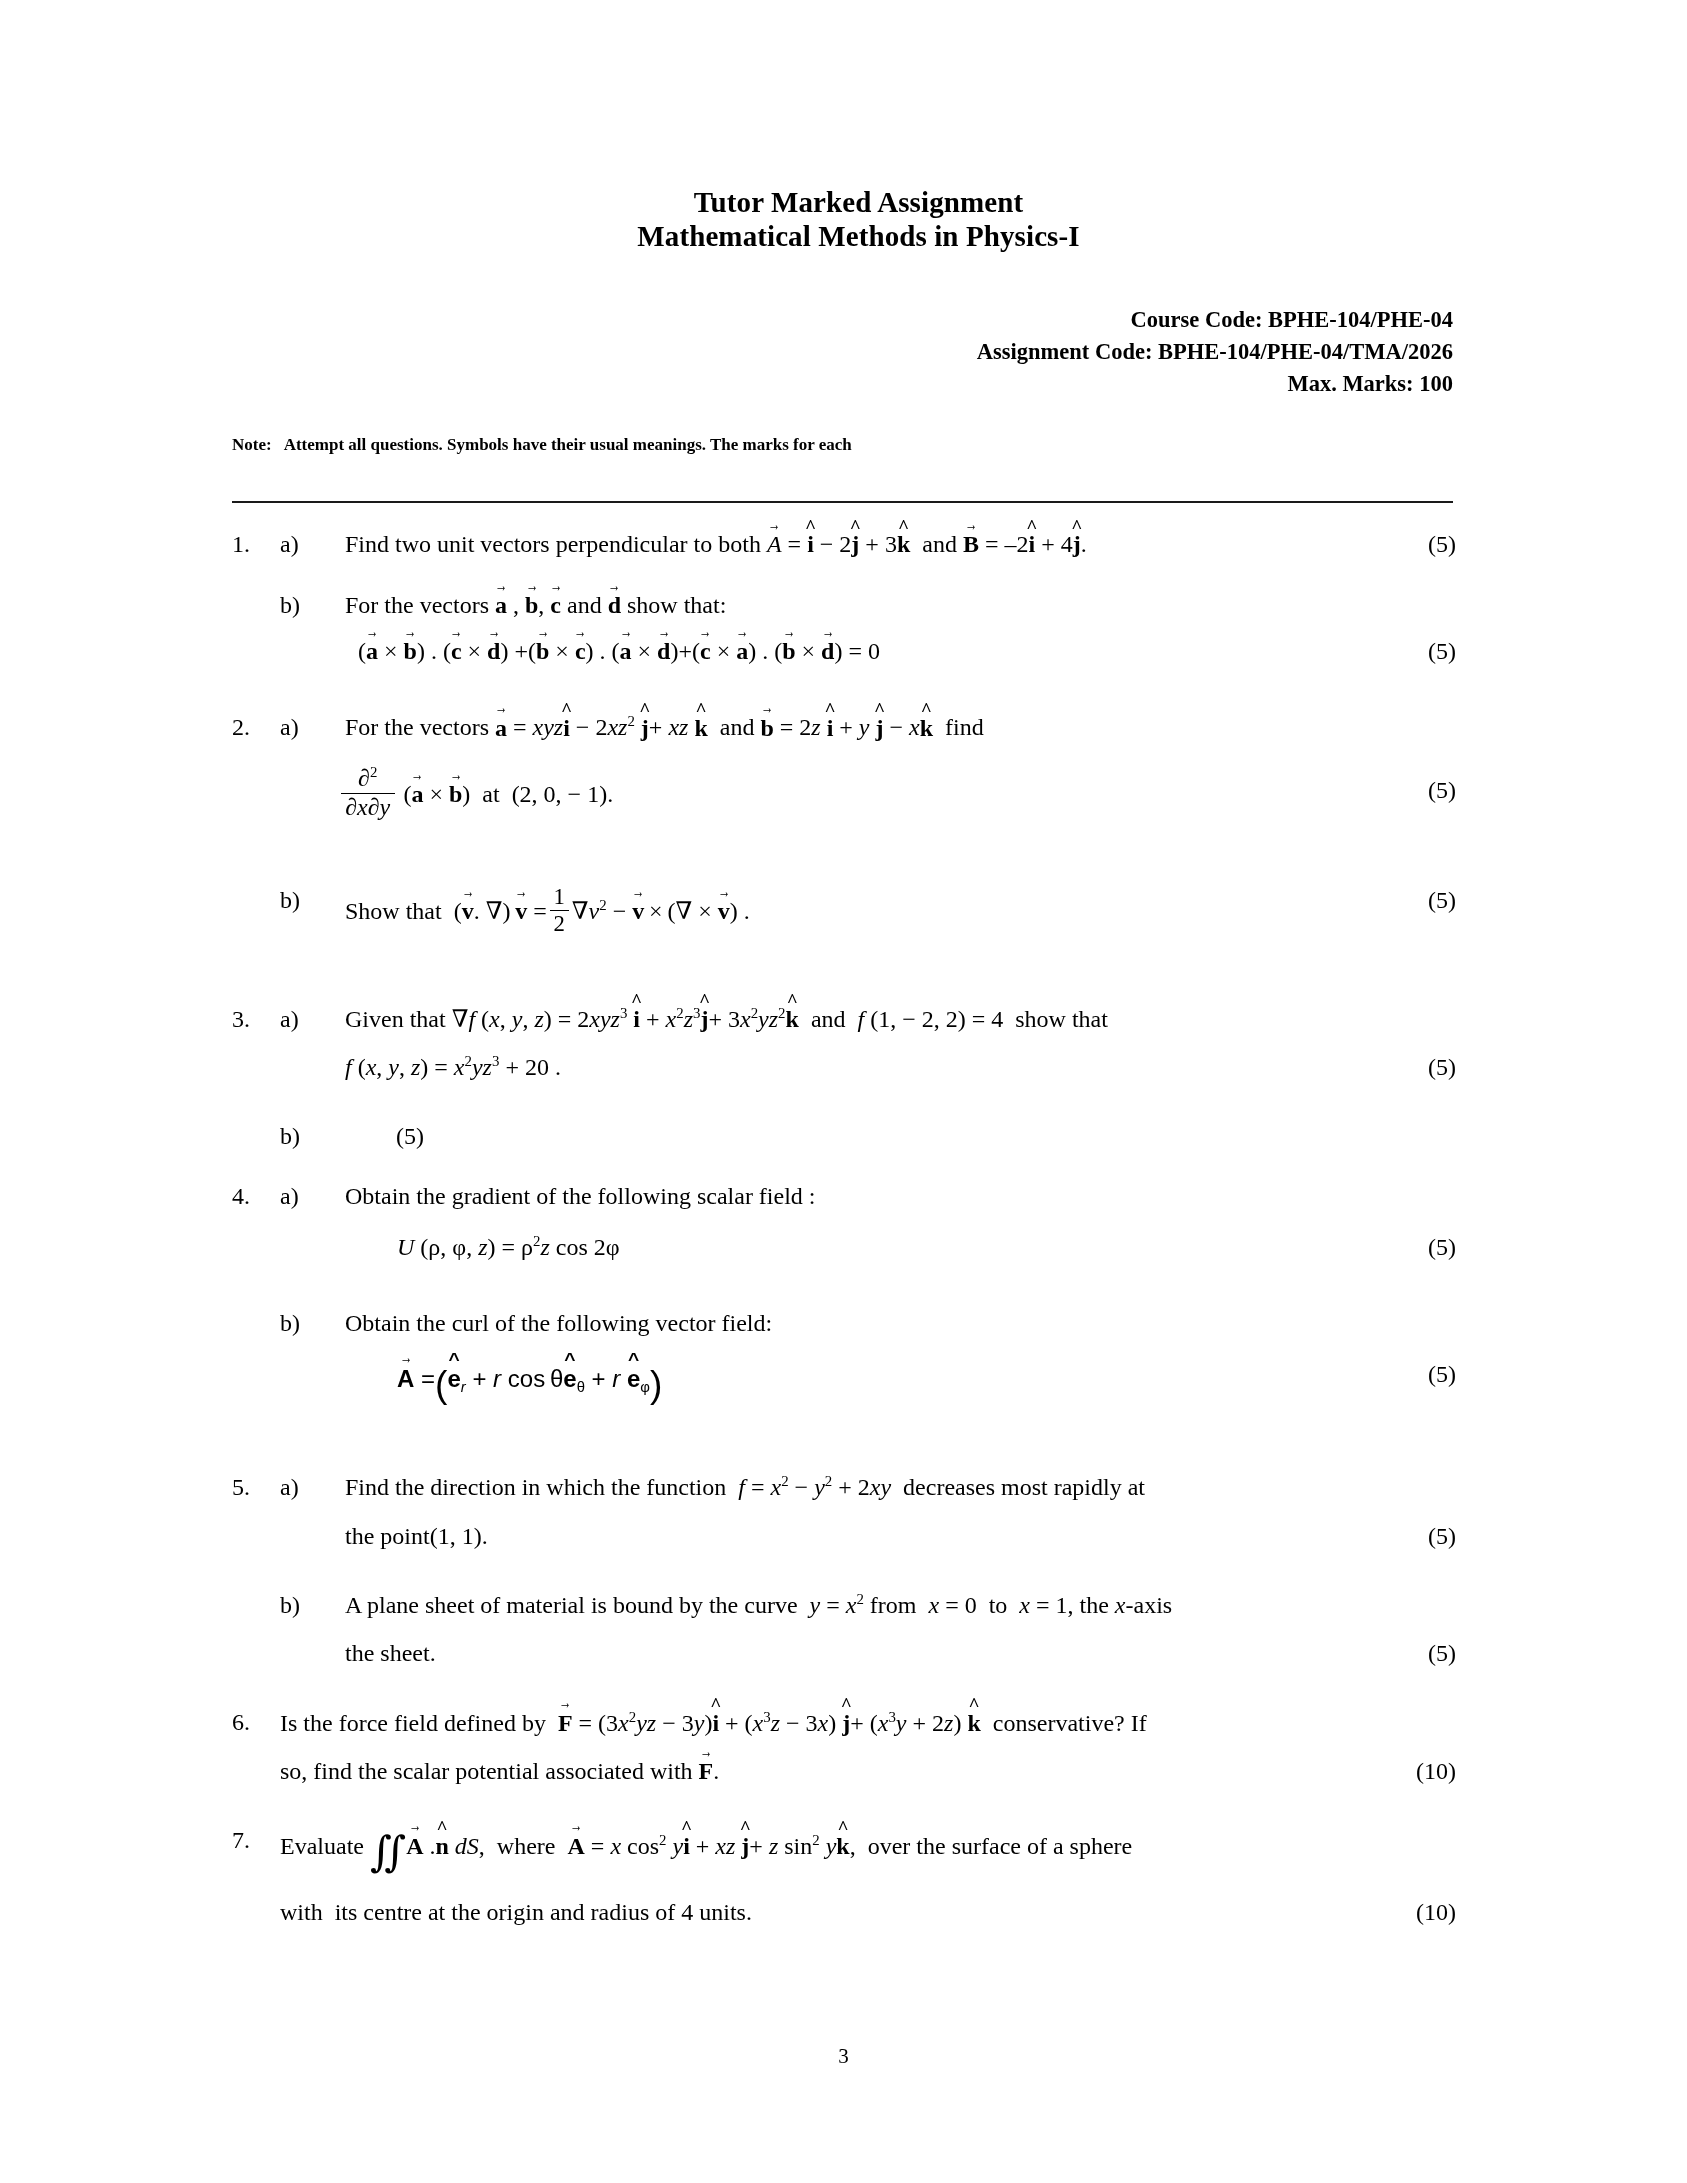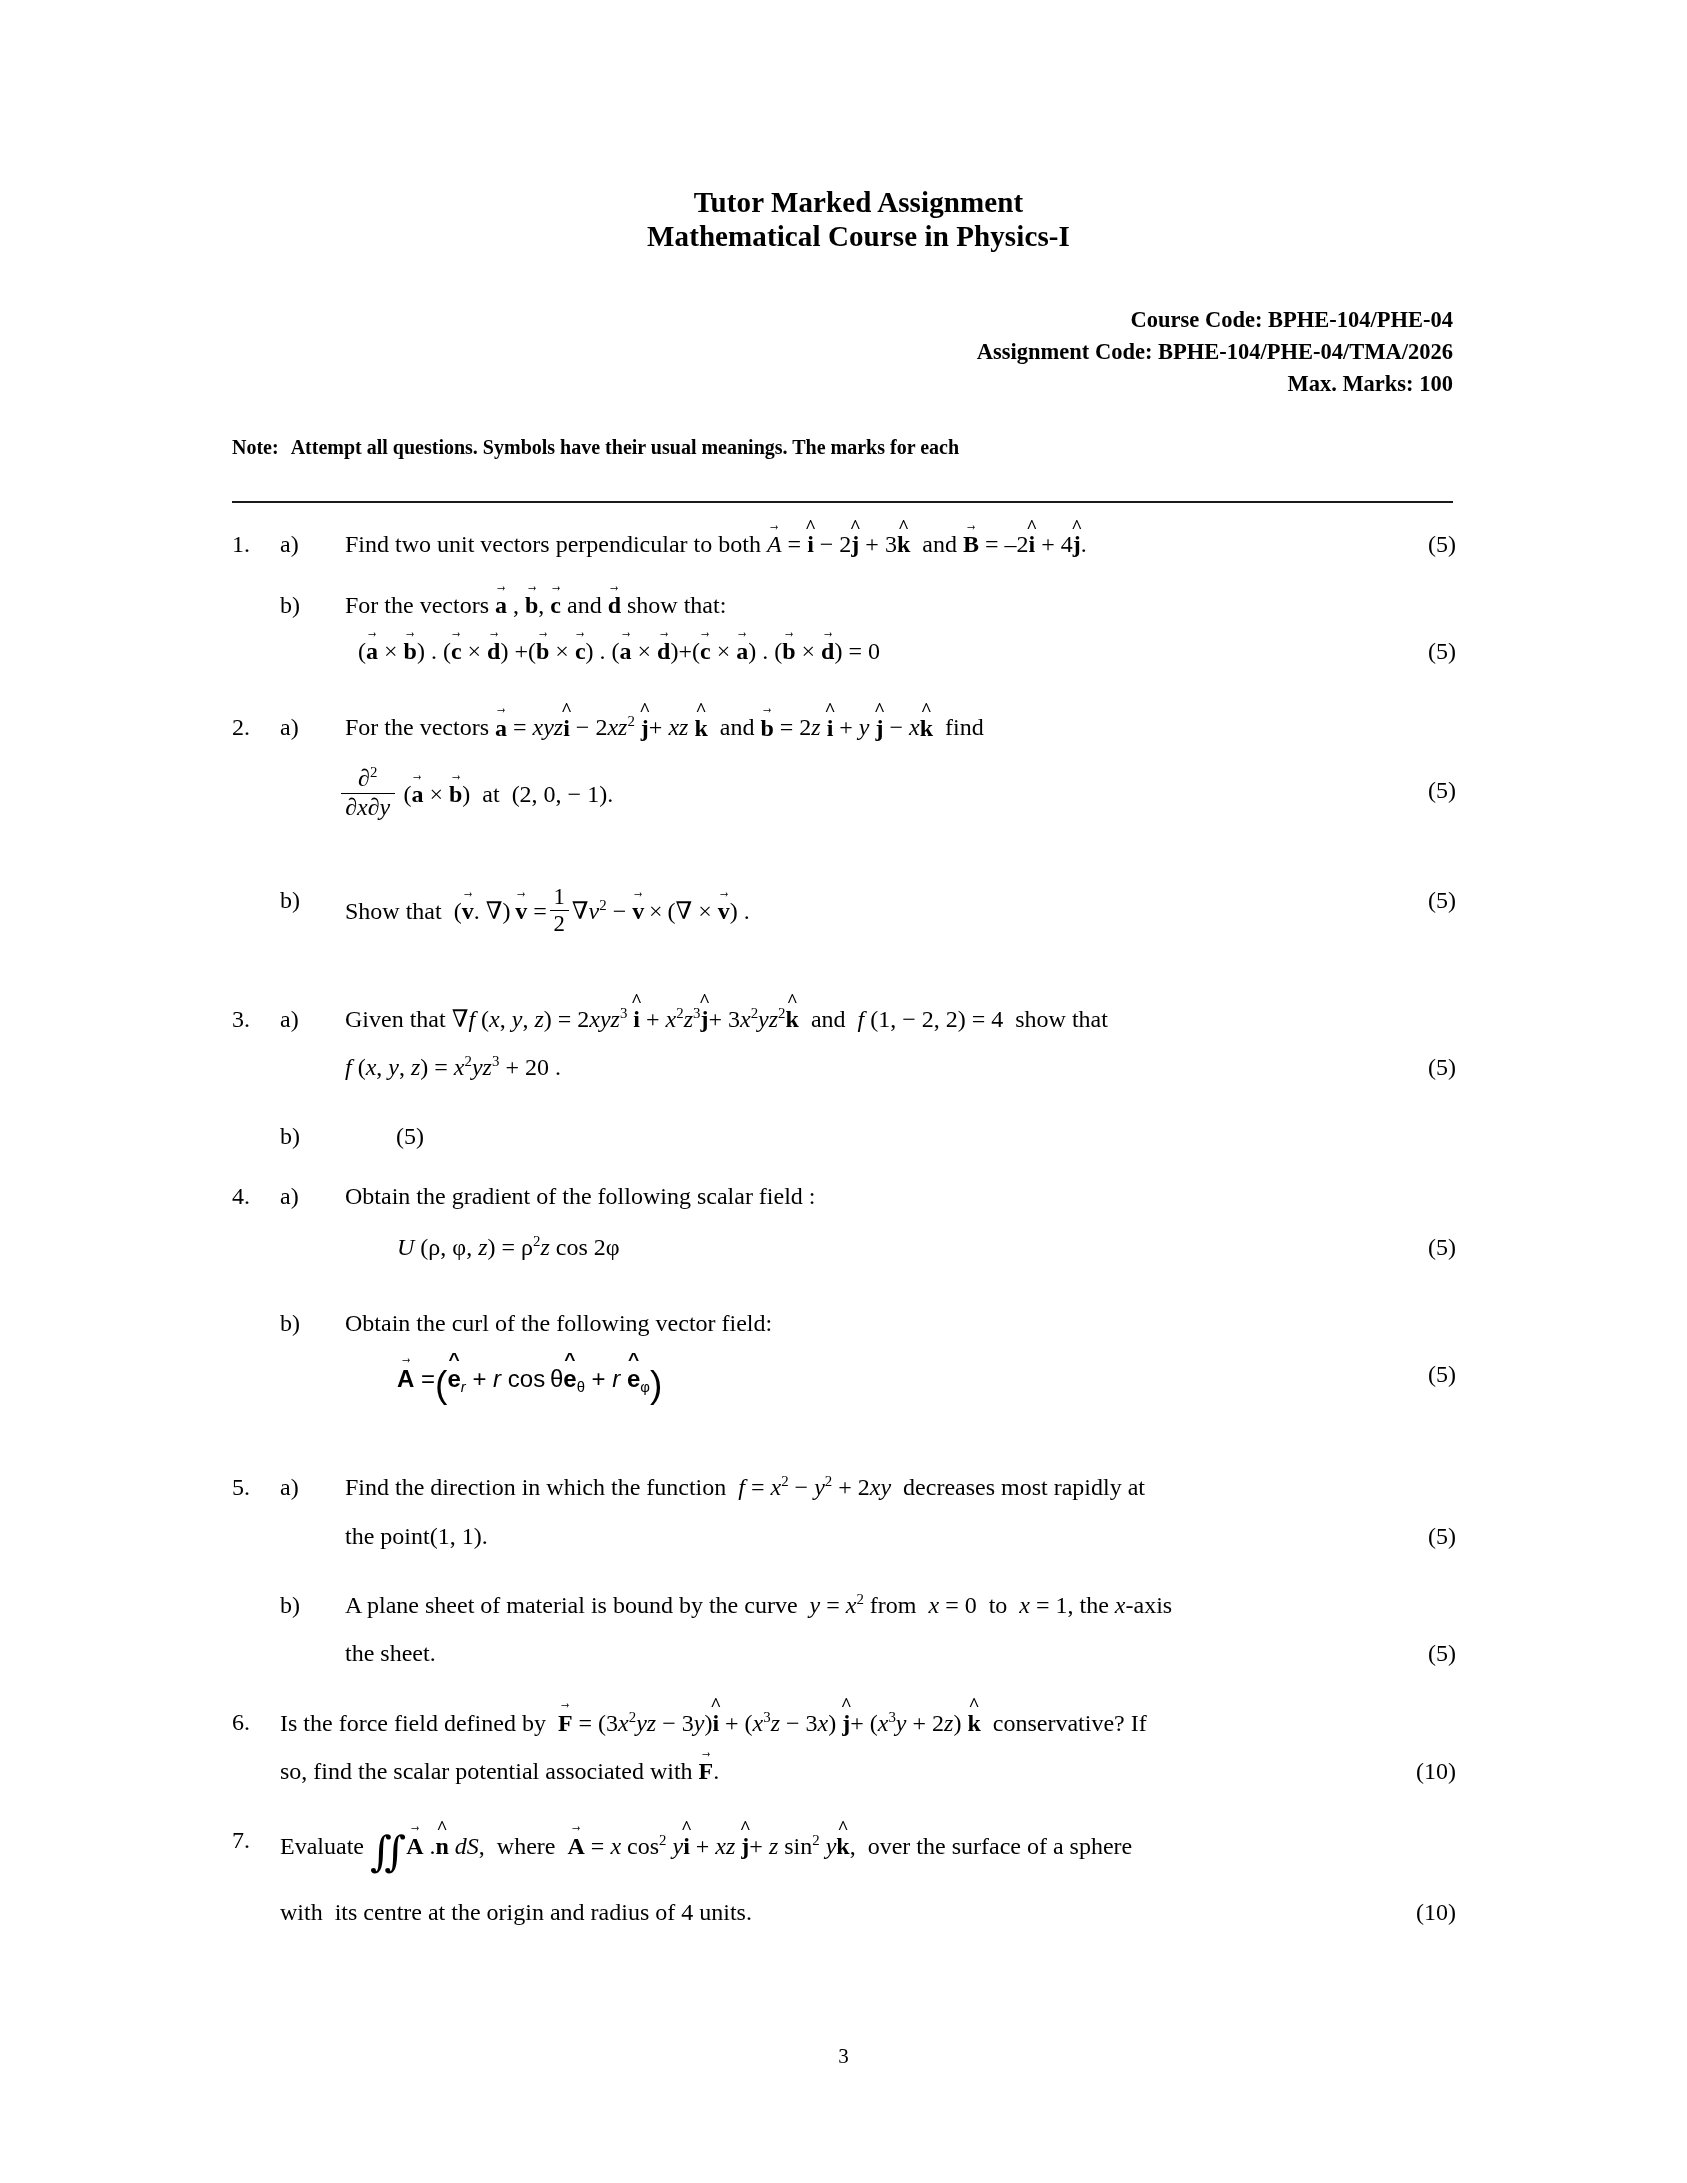--- a/index.html
+++ b/index.html
@@ -43,21 +43,21 @@
     font-weight: bold;
     line-height: 1.42;
   }
 
   
   .note-wrap {
     position: absolute;
     top: 433px;
     left: 232px;
     width: 1221px;
-    font-size: 20px;
+    font-size: 17px;
     font-weight: bold;
     line-height: 1.42;
     font-family: Liberation Serif, serif;
   }
   .note-row {
     display: flex;
     align-items: flex-start;
   }
   .note-label {
     flex: 0 0 auto;
@@ -217,21 +217,21 @@
     font-size: 21px;
   }
 </style>
 </head>
 <body>
 
 <div class="page">
 
   <div class="doc-header">
     <div class="doc-title">Tutor Marked Assignment</div>
-    <div class="doc-title">Mathematical Course in Physics-I</div>
+    <div class="doc-title">Mathematical Methods in Physics-I</div>
   </div>
 
   <div class="code-block">
     <div>Course Code: BPHE-104/PHE-04</div>
     <div>Assignment Code: BPHE-104/PHE-04/TMA/2026</div>
     <div>Max. Marks: 100</div>
   </div>
 
   <div class="note-wrap">
     <div class="note-row">

